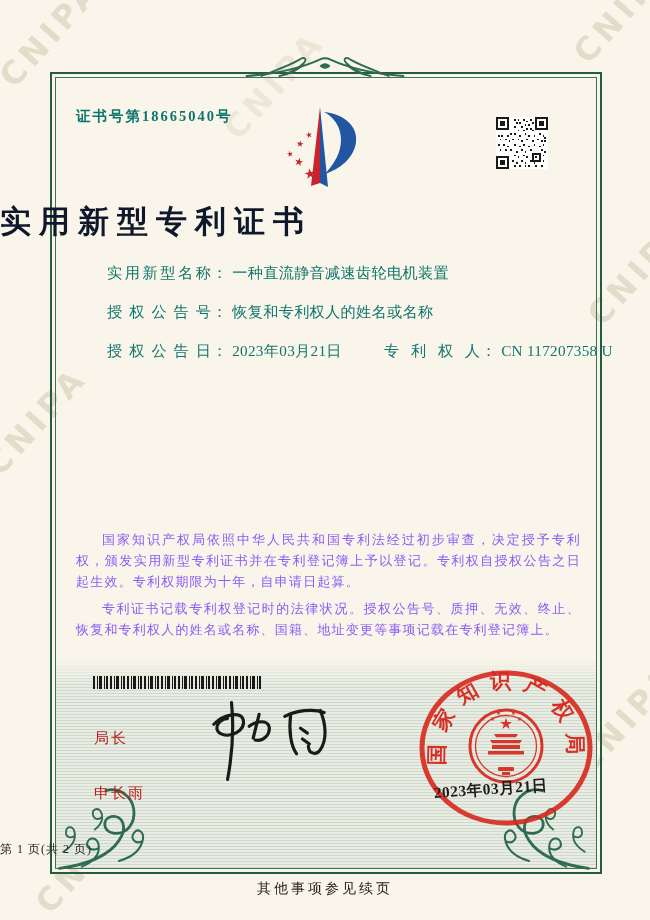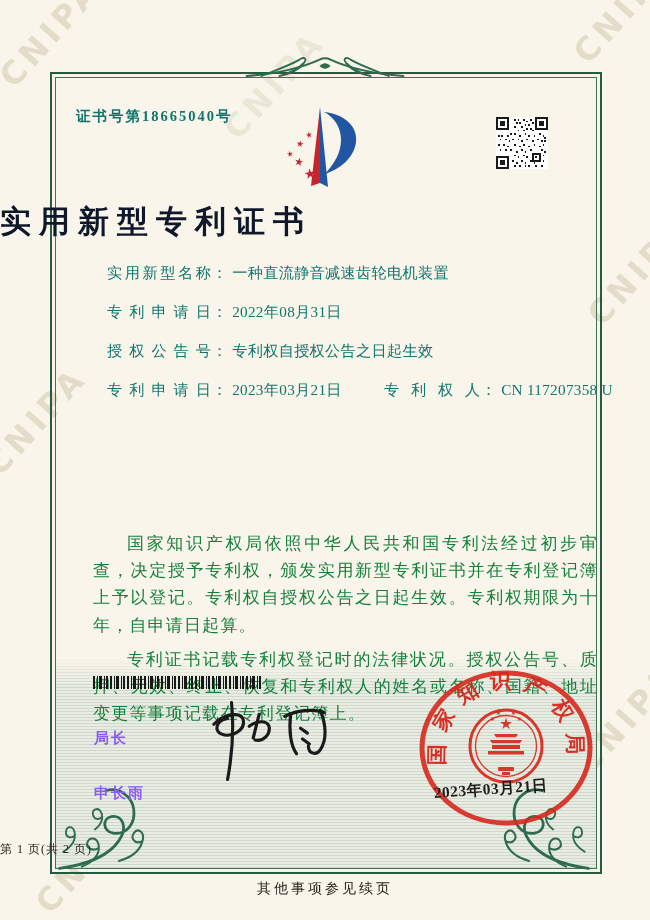--- a/index.html
+++ b/index.html
@@ -29,29 +29,29 @@
   .cert-no{left:76px;top:107px;font-size:14.5px;font-weight:600;letter-spacing:2px;color:#0f766e;}
   .title{left:0;right:0;top:201px;text-align:left;font-size:31px;font-weight:700;
          letter-spacing:8px;color:#0f172a;}
   .fields{left:78px;top:263px;width:502px;font-size:15.2px;font-weight:400;color:#0f766e;margin-left:29px;}
   .row{position:relative;height:19px;margin-bottom:20px;white-space:nowrap;}
   .lab{display:inline-block;width:104px;text-align:justify;text-align-last:justify;vertical-align:top;}
   .lab2{width:96px;}
   .colon{display:inline-block;margin:0 5px 0 1px;}
   .val{letter-spacing:0.3px;}
   .grant2{position:absolute;left:277px;top:0;}
-  .paras{left:93px;top:530px;width:505px;font-size:17px;line-height:1.6;letter-spacing:1.2px;
-         color:#15803d;text-align:justify;}
+  .paras{left:76px;top:530px;width:505px;font-size:13px;line-height:1.6;letter-spacing:1.2px;
+         color:#8b5cf6;text-align:justify;}
   .paras p{margin:0 0 7px 0;text-indent:2em;}
   .barcode{left:93px;top:676px;width:170px;height:13px;
      background:repeating-linear-gradient(90deg,#181818 0 2px,rgba(0,0,0,0) 2px 4px,
        #181818 4px 5px,rgba(0,0,0,0) 5px 6px,#181818 6px 9px,rgba(0,0,0,0) 9px 11px,
        #181818 11px 12px,rgba(0,0,0,0) 12px 13px,#181818 13px 15px,rgba(0,0,0,0) 15px 17px);}
-  .officer{font-family:"Liberation Sans","DejaVu Sans",sans-serif;font-size:15px;font-weight:700;
-           color:#8b5cf6;letter-spacing:2px;}
+  .officer{font-family:"Liberation Sans","DejaVu Sans",sans-serif;font-size:15px;font-weight:400;
+           color:#b91c1c;letter-spacing:2px;}
   .officer-title{left:94px;top:729px;}
   .officer-name{left:94px;top:784px;}
   .sig{left:198px;top:696px;}
   .seal{left:411px;top:661px;}
   .pagenum{left:0;right:0;top:841px;text-align:left;font-size:12px;color:#2a2723;letter-spacing:1px;}
   .footnote{left:0;right:0;top:880px;text-align:center;font-size:14px;letter-spacing:3px;color:#26231f;}
 </style>
 </head>
 <body>
 
@@ -147,27 +147,24 @@
       M10,27h1v1h-1z M13,27h1v1h-1z M16,27h1v1h-1z M18,27h1v1h-1z M22,27h1v1h-1z M25,27h1v1h-1z"></path>
   </svg>
 
   <div class="abs title">实用新型专利证书</div>
 
   <div class="abs fields">
     <div class="row">
       <span class="lab">实用新型名称</span><span class="colon">：</span><span class="val">一种直流静音减速齿轮电机装置</span>
     </div>
     <div class="row">
-      <span class="lab">专利申请日</span><span class="colon">：</span><span class="val">2022年08月31日</span>
+      <span class="lab">授权公告号</span><span class="colon">：</span><span class="val">恢复和专利权人的姓名或名称</span>
     </div>
     <div class="row">
-      <span class="lab">授权公告号</span><span class="colon">：</span><span class="val">专利权自授权公告之日起生效</span>
-    </div>
-    <div class="row">
-      <span class="lab">专利申请日</span><span class="colon">：</span><span class="val">2023年03月21日</span>
+      <span class="lab">授权公告日</span><span class="colon">：</span><span class="val">2023年03月21日</span>
       <span class="grant2">
         <span class="lab lab2">专利权人</span><span class="colon">：</span><span class="val">CN 117207358 U</span>
       </span>
     </div>
   </div>
 
   <div class="abs paras">
     <p>国家知识产权局依照中华人民共和国专利法经过初步审查，决定授予专利权，颁发实用新型专利证书并在专利登记簿上予以登记。专利权自授权公告之日起生效。专利权期限为十年，自申请日起算。</p>
     <p>专利证书记载专利权登记时的法律状况。授权公告号、质押、无效、终止、恢复和专利权人的姓名或名称、国籍、地址变更等事项记载在专利登记簿上。</p>
   </div>

